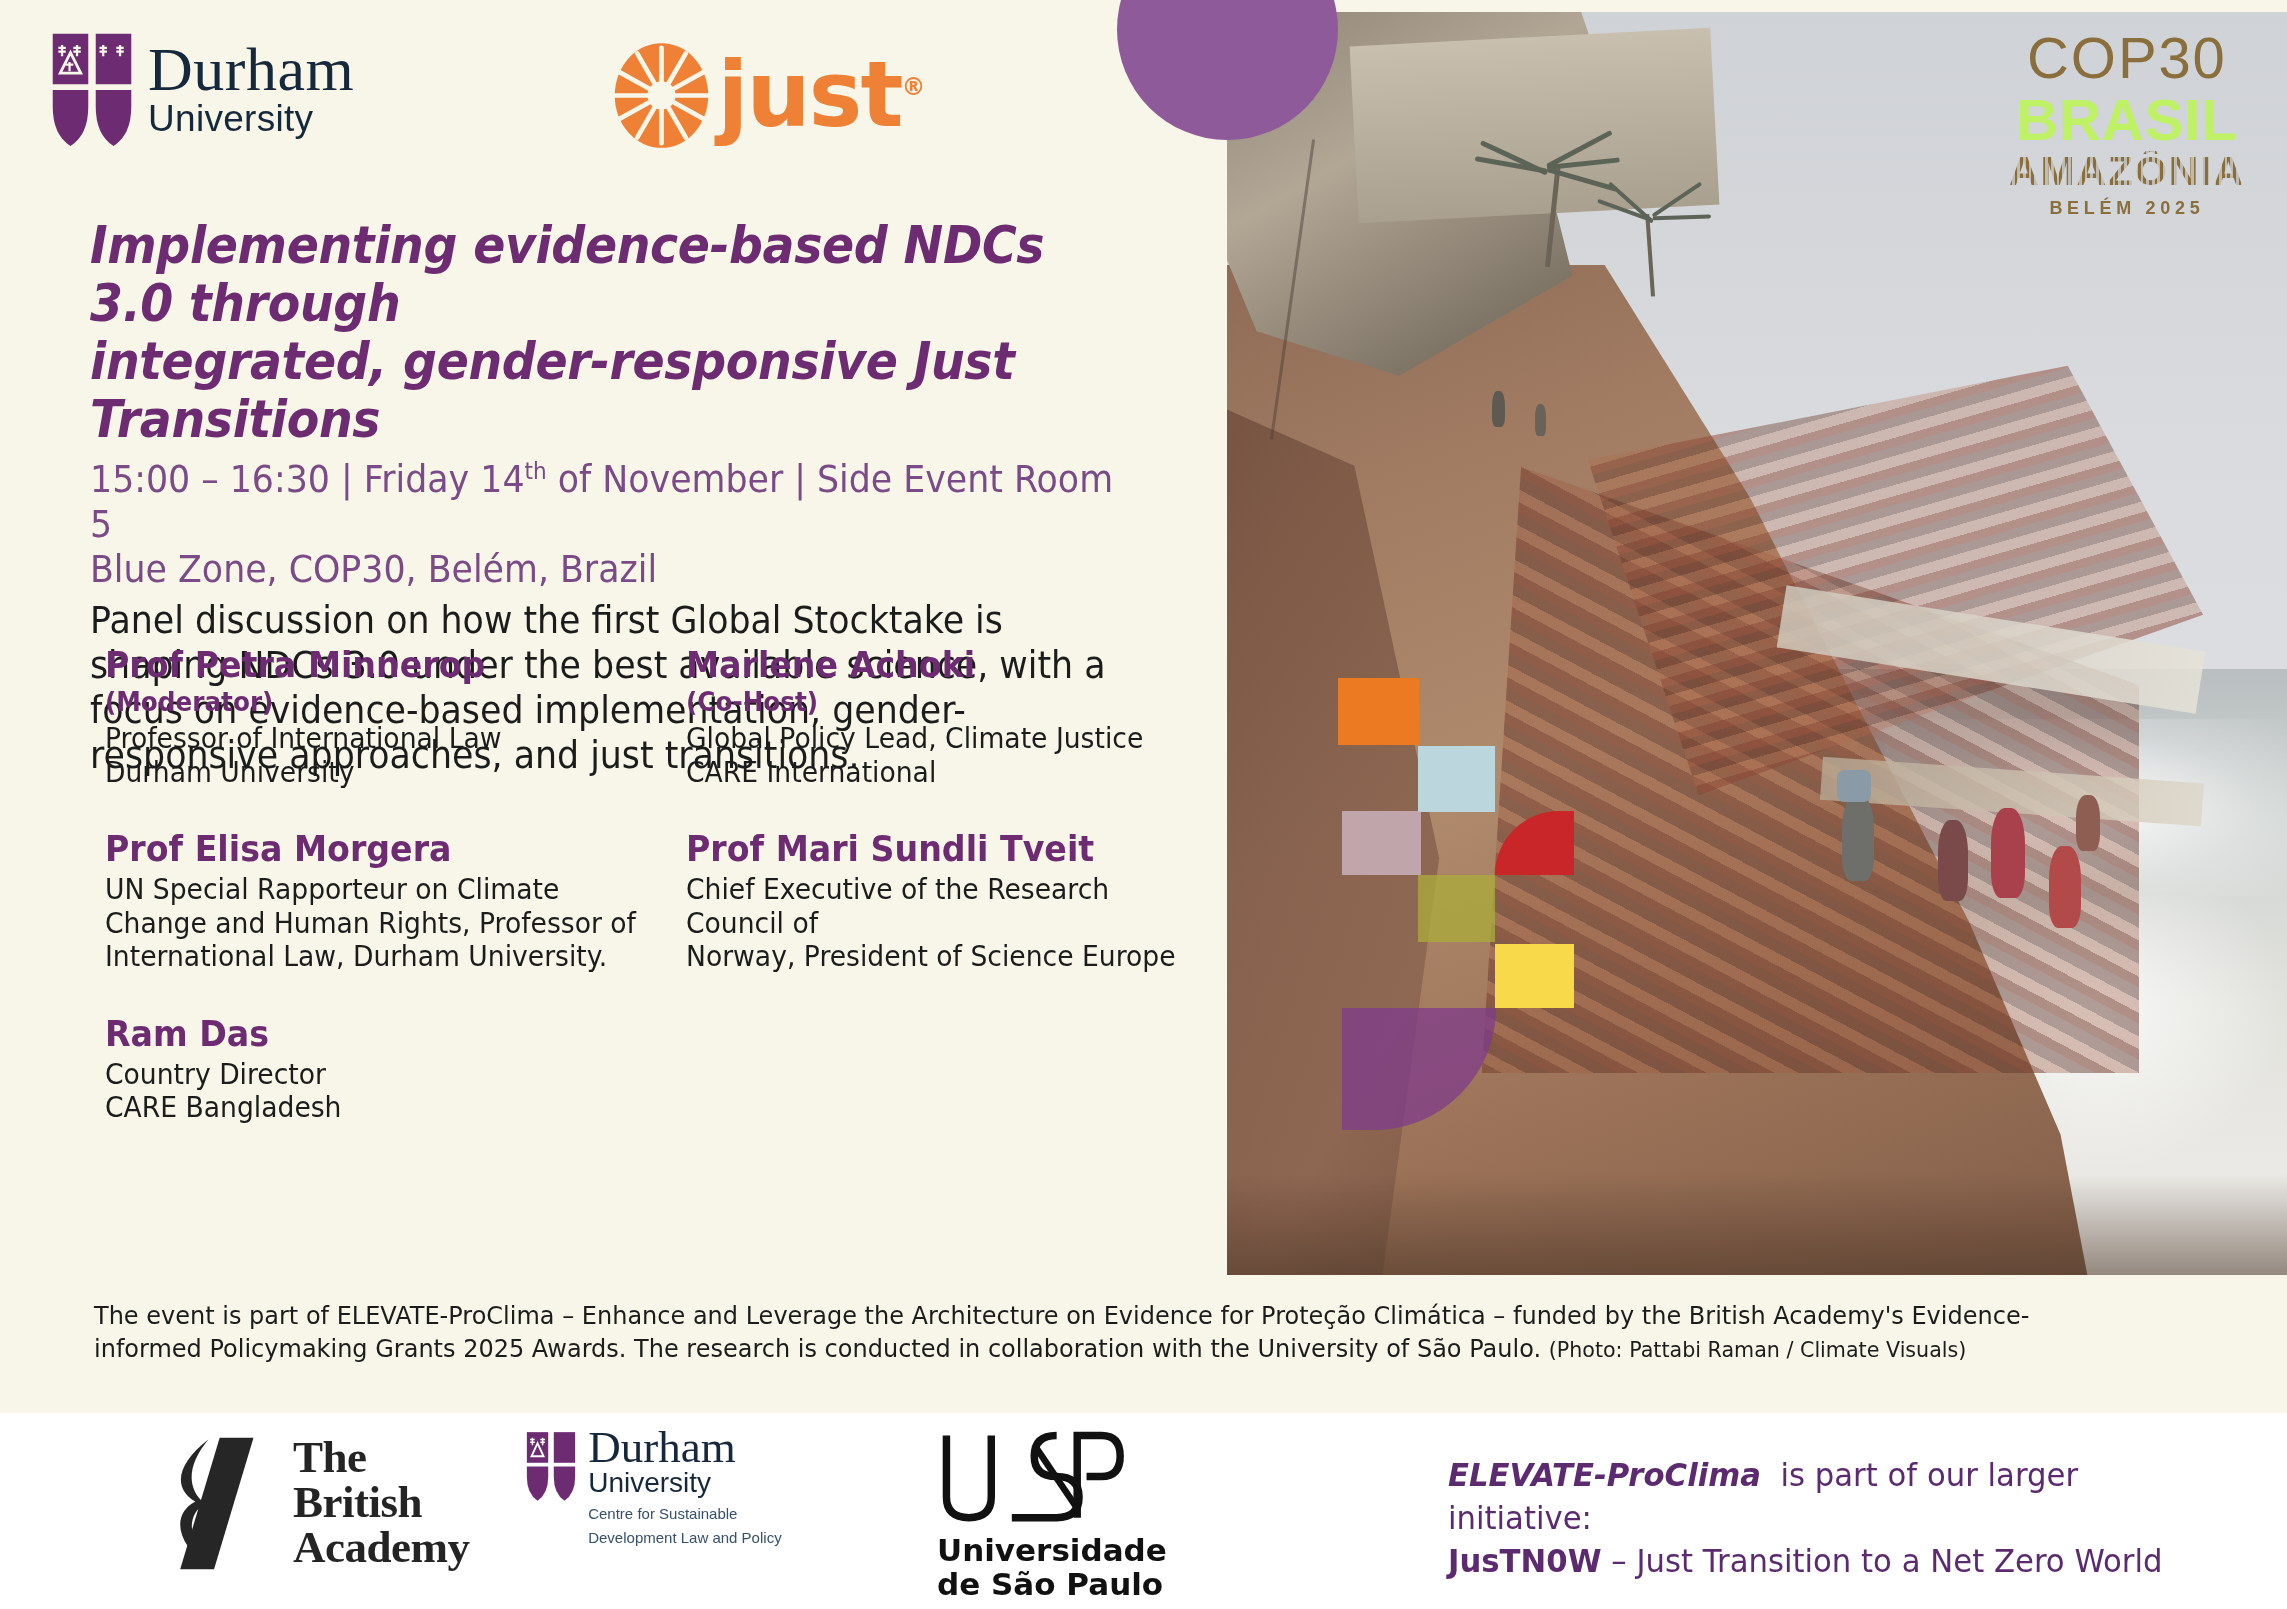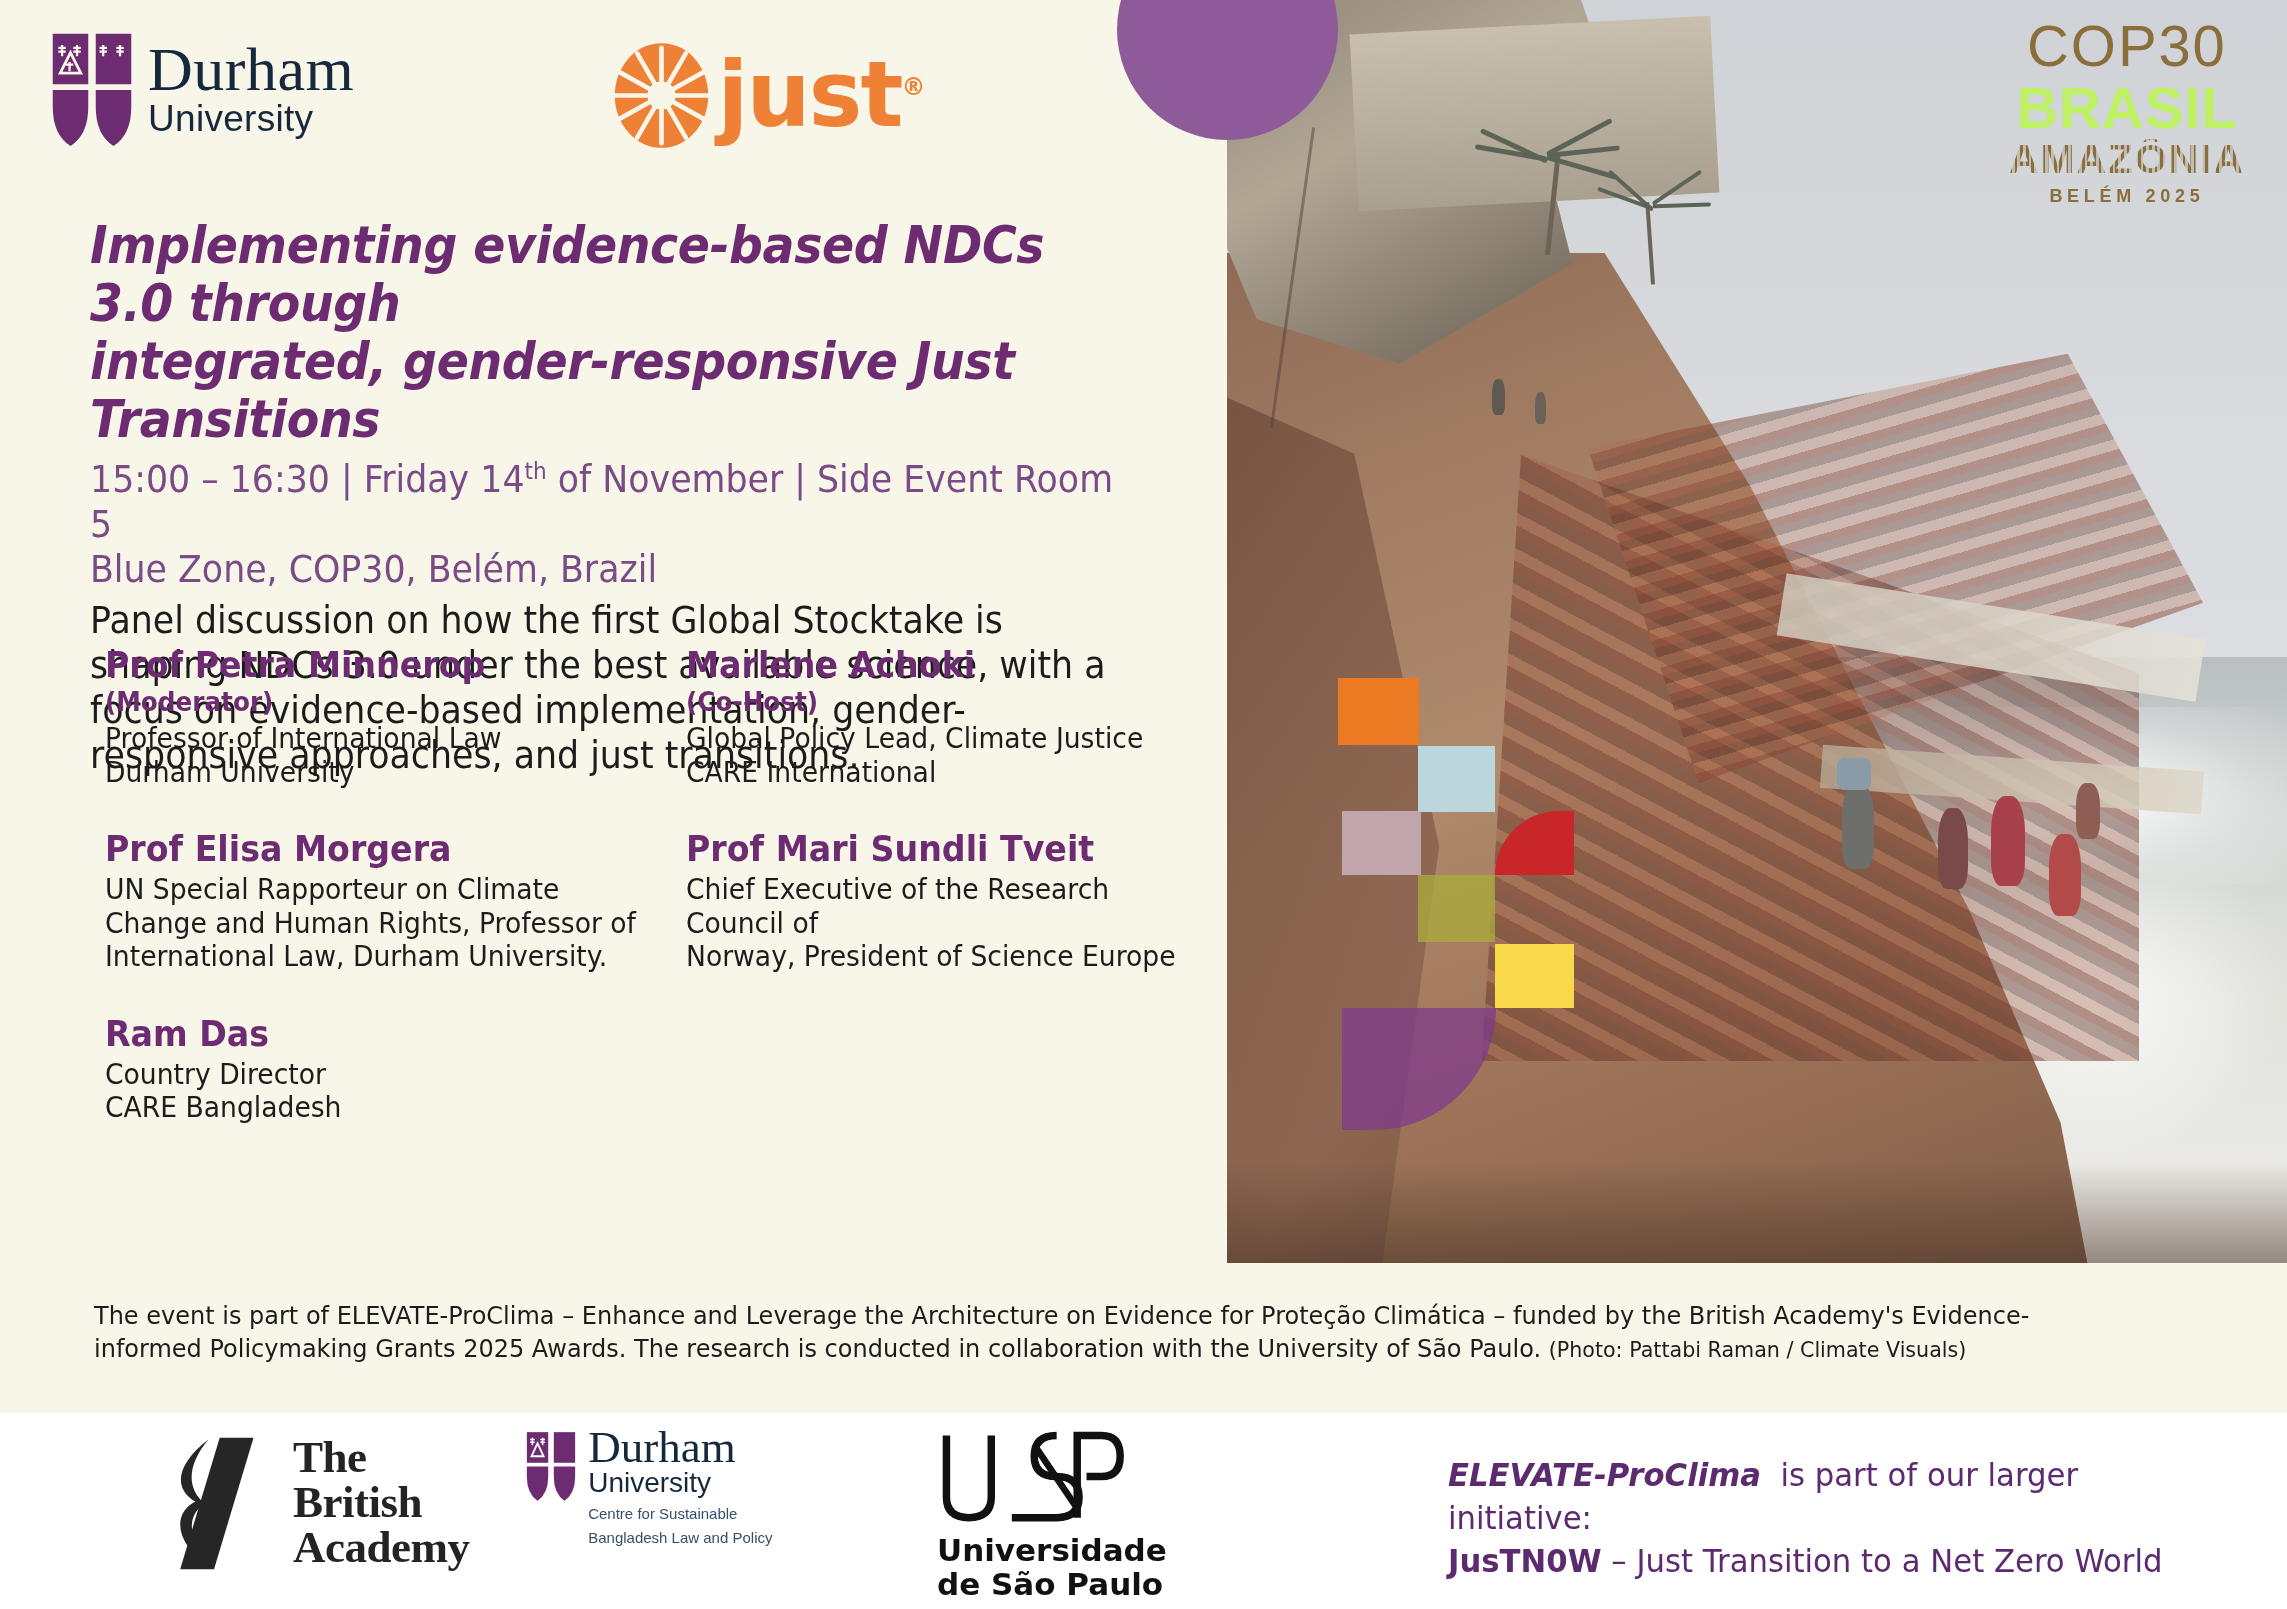--- a/index.html
+++ b/index.html
@@ -11,21 +11,21 @@
   }
   .poster {
     position: relative;
     width: 2288px; height: 1610px;
     background: #f7f6e9;
   }
 
   
   .photo-panel {
     position: absolute;
-    left: 1227px; top: 0;
+    left: 1227px; top: 12px;
     width: 1061px; height: 1263px;
     overflow: hidden;
     background: #8b6a55;
   }
   
   .sky {
     position: absolute; inset: 0;
     background: linear-gradient(180deg,#cfd2d6 0%, #d9dbde 35%, #dcdee1 60%, #cfd3d5 100%);
   }
   
@@ -467,21 +467,21 @@
           <g stroke="#ffffff" stroke-width="1.6">
             <path d="M8 8 v8 M5.5 10 h5 M5.5 13 h5"></path>
             <path d="M19 8 v8 M16.5 10 h5 M16.5 13 h5"></path>
           </g>
         </svg>
       </div>
       <div class="du2-text">
         <div class="a">Durham</div>
         <div class="b">University</div>
         <div class="c">Centre for Sustainable</div>
-        <div class="c">Bangladesh Law and Policy</div>
+        <div class="c">Development Law and Policy</div>
       </div>
     </div>
 
     <div class="usp-logo">
       <div class="usp-mark">
         <svg viewBox="0 0 200 106" width="187" height="99">
           <g fill="none" stroke="#111" stroke-width="8">
             <path d="M10 8 V74 Q10 96 34 96 Q58 96 58 74 V8"></path>
             <path d="M128 8 Q104 8 104 30 Q104 52 128 52 Q152 52 152 74 Q152 96 128 96 L80 96"></path>
             <path d="M150 96 V8 H176 Q196 8 196 30 Q196 52 176 52 H160"></path>

